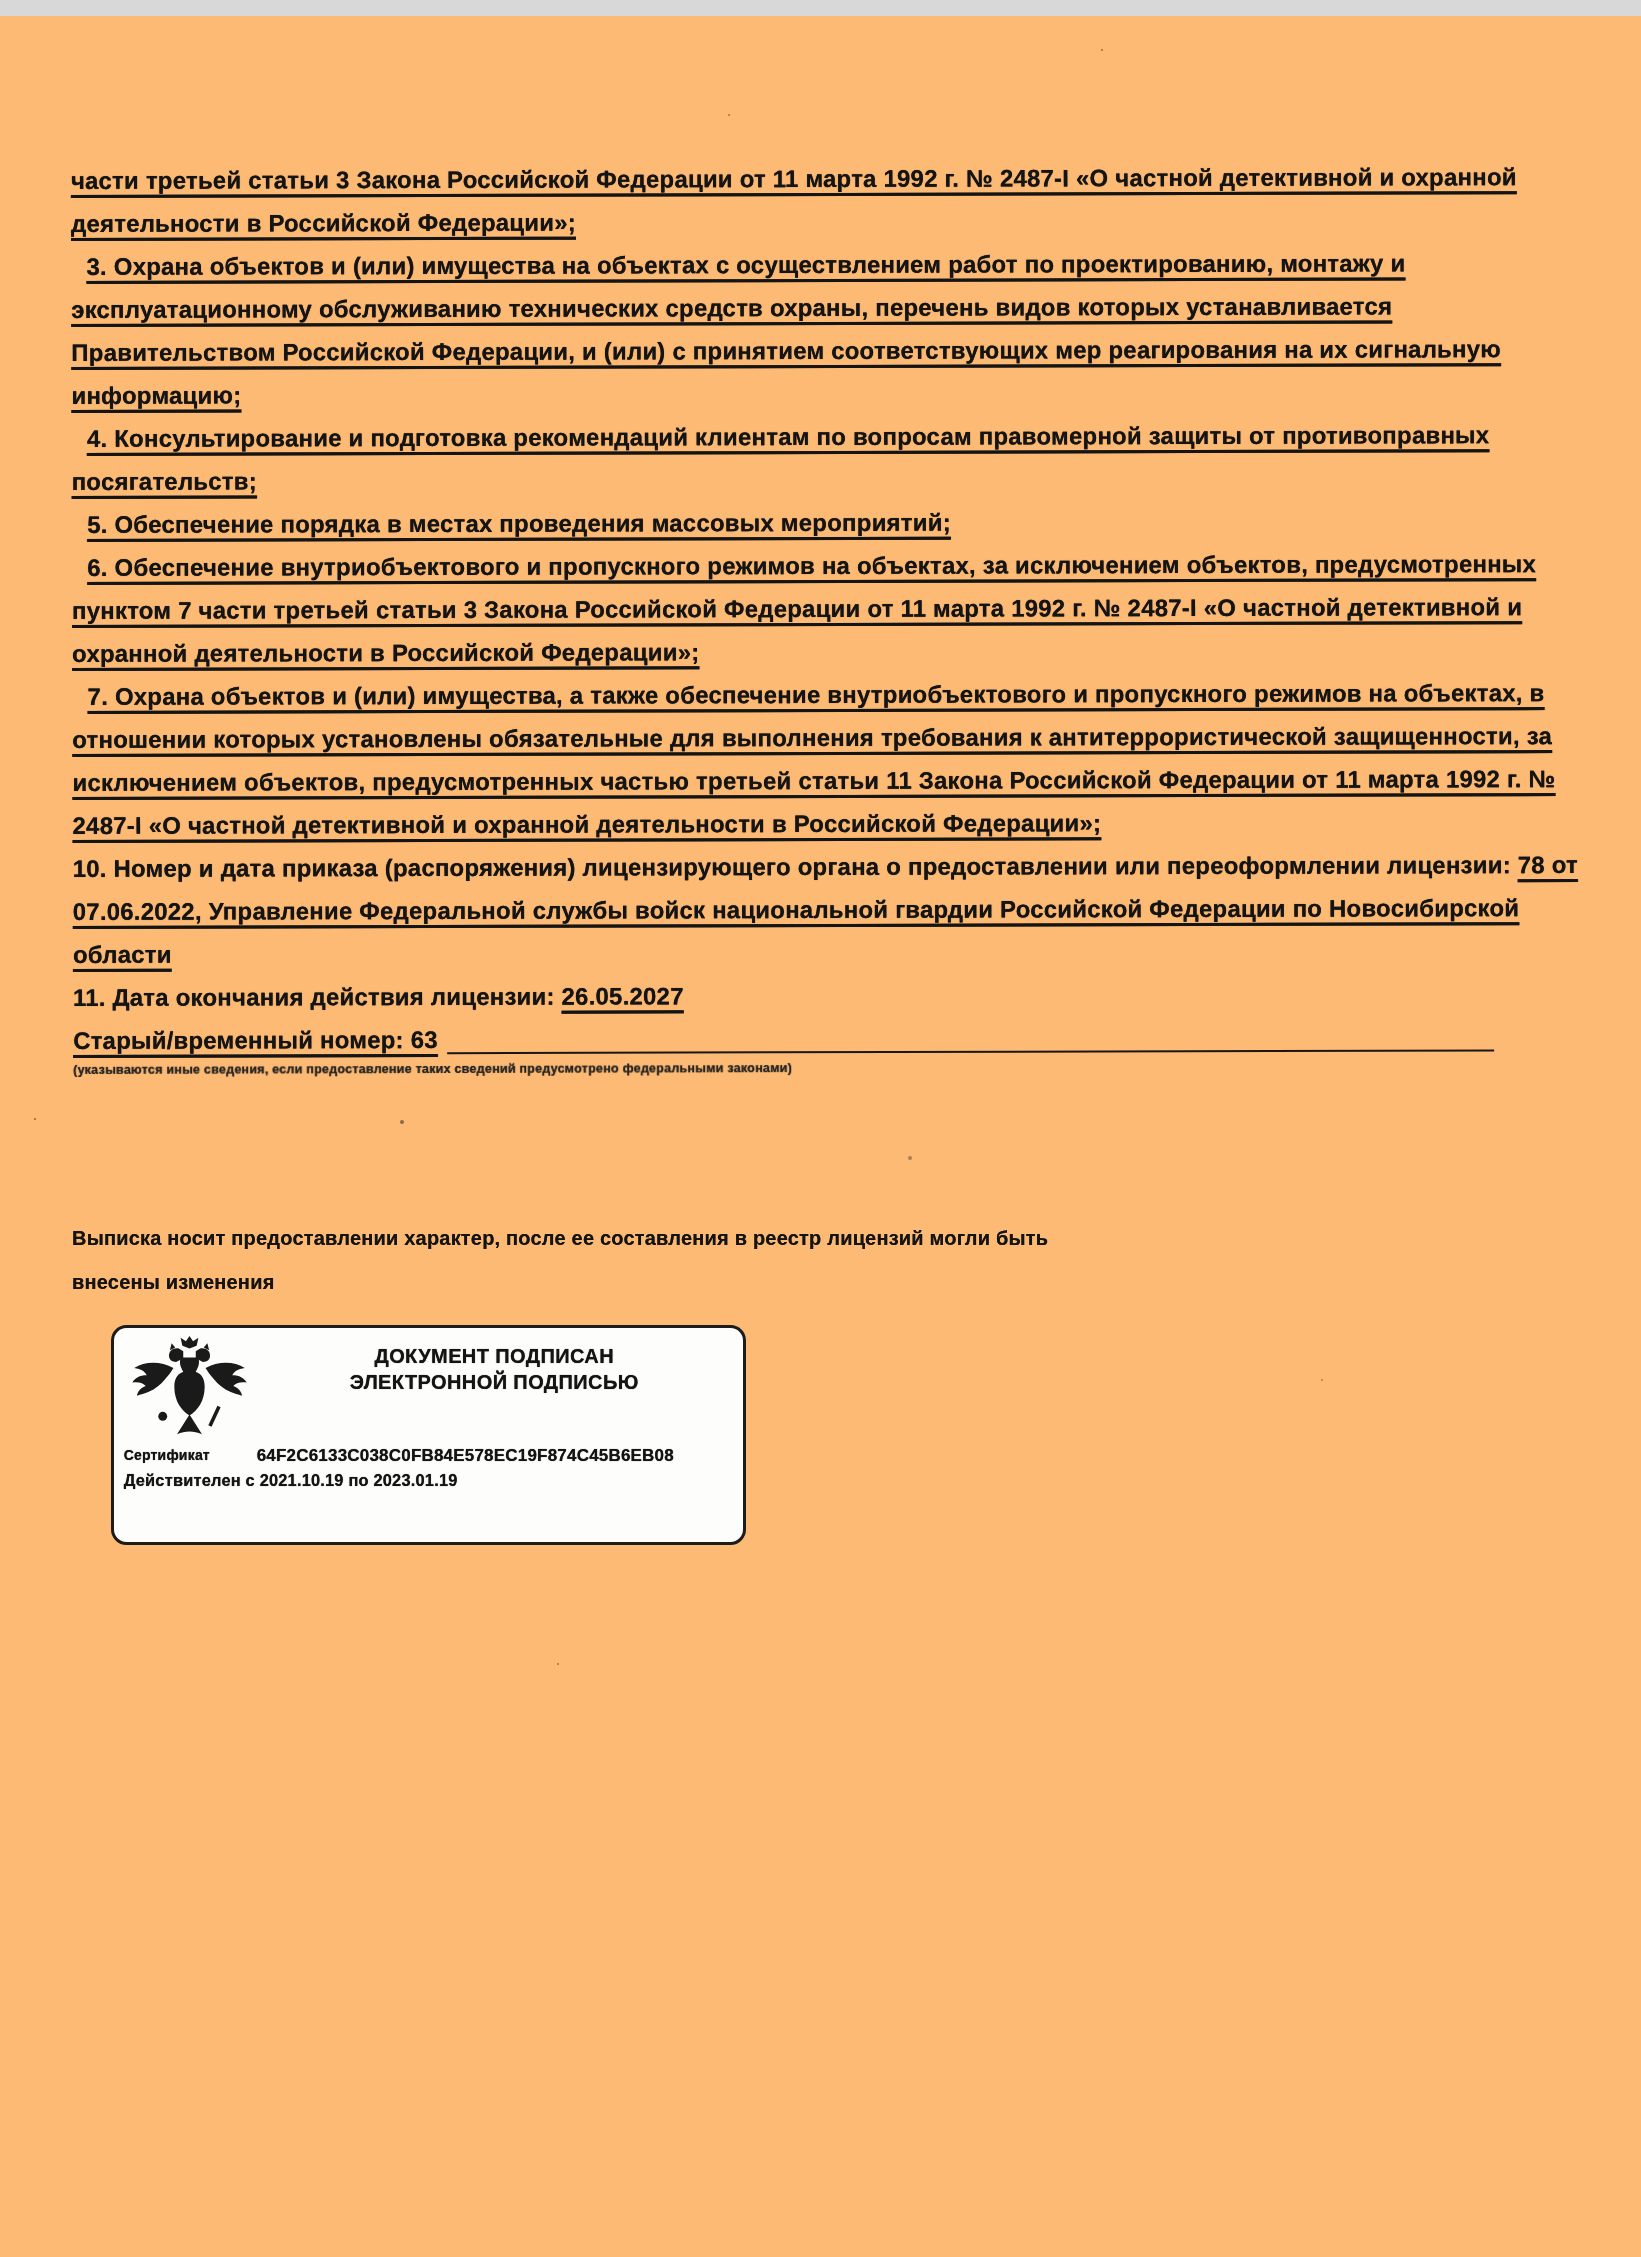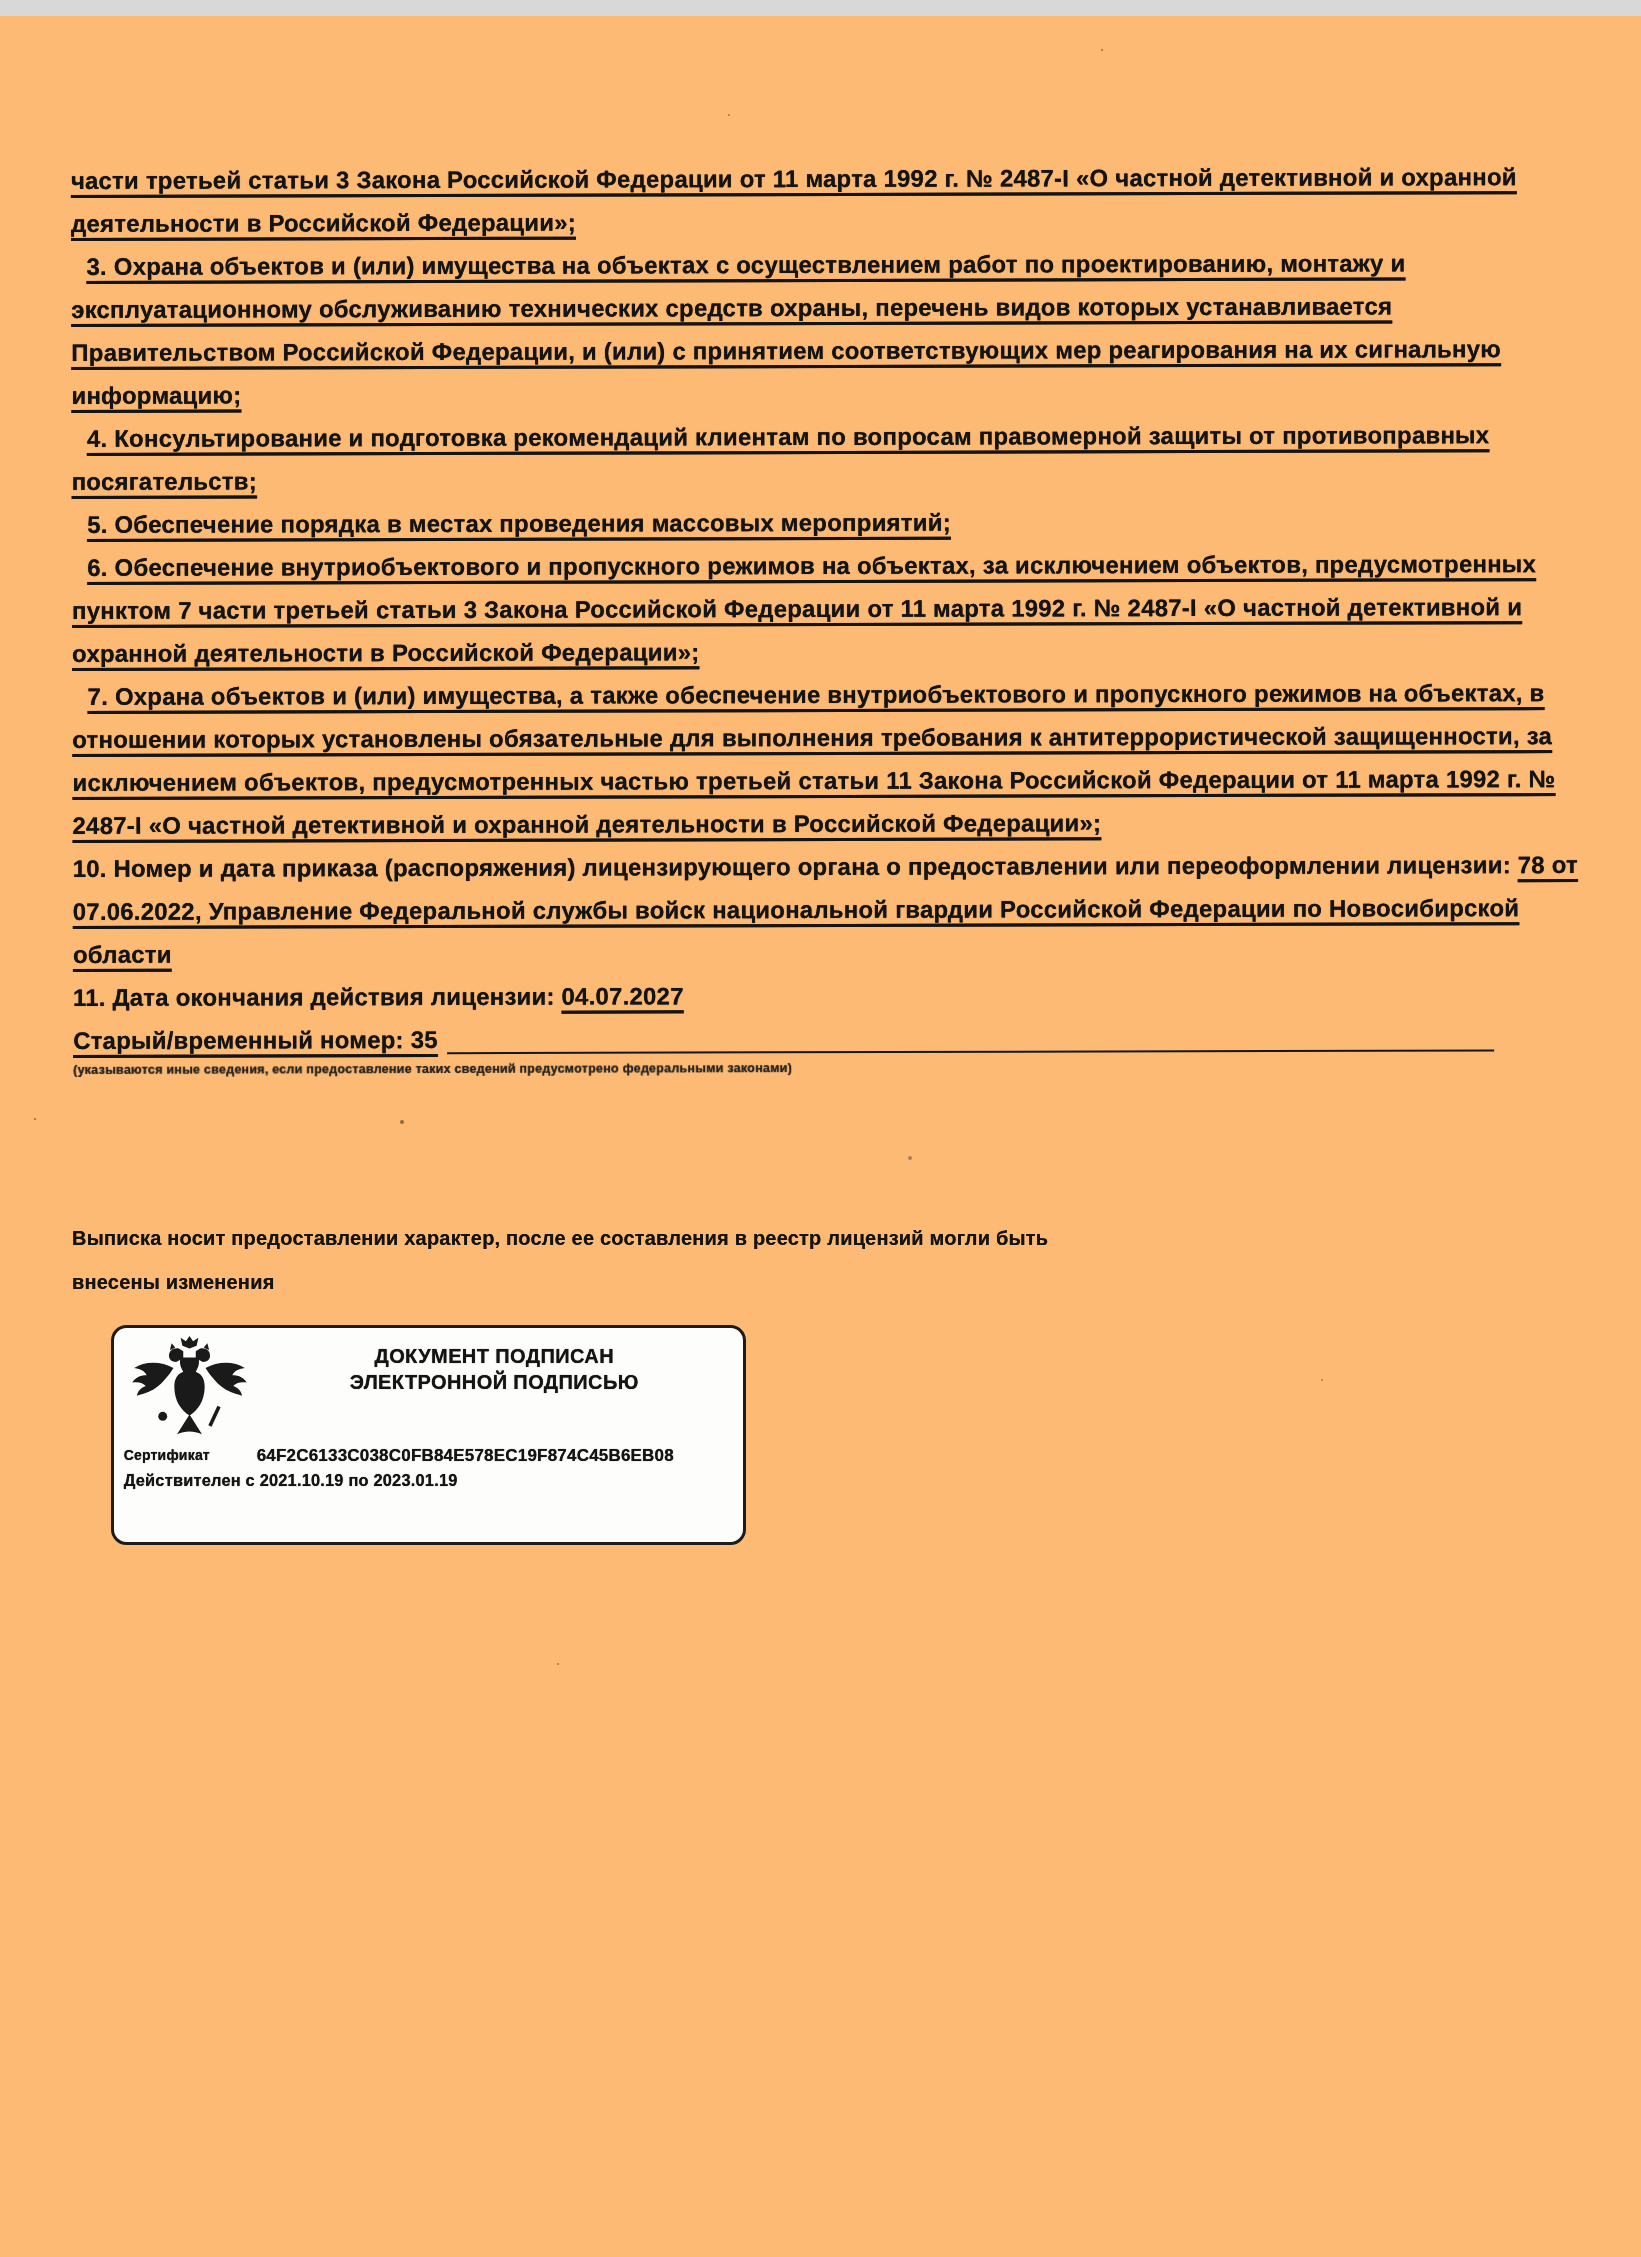--- a/index.html
+++ b/index.html
@@ -77,23 +77,23 @@
 <div class="page">
 
   <div class="text-block">
     <p class="u">части третьей статьи 3 Закона Российской Федерации от 11 марта 1992 г. № 2487-I «О частной детективной и охранной деятельности в Российской Федерации»;</p>
     <p class="u ind">3. Охрана объектов и (или) имущества на объектах с осуществлением работ по проектированию, монтажу и эксплуатационному обслуживанию технических средств охраны, перечень видов которых устанавливается Правительством Российской Федерации, и (или) с принятием соответствующих мер реагирования на их сигнальную информацию;</p>
     <p class="u ind">4. Консультирование и подготовка рекомендаций клиентам по вопросам правомерной защиты от противоправных посягательств;</p>
     <p class="u ind">5. Обеспечение порядка в местах проведения массовых мероприятий;</p>
     <p class="u ind">6. Обеспечение внутриобъектового и пропускного режимов на объектах, за исключением объектов, предусмотренных пунктом 7 части третьей статьи 3 Закона Российской Федерации от 11 марта 1992 г. № 2487-I «О частной детективной и охранной деятельности в Российской Федерации»;</p>
     <p class="u ind">7. Охрана объектов и (или) имущества, а также обеспечение внутриобъектового и пропускного режимов на объектах, в отношении которых установлены обязательные для выполнения требования к антитеррористической защищенности, за исключением объектов, предусмотренных частью третьей статьи 11 Закона Российской Федерации от 11 марта 1992 г. № 2487-I «О частной детективной и охранной деятельности в Российской Федерации»;</p>
     <p><span>10. Номер и дата приказа (распоряжения) лицензирующего органа о предоставлении или переоформлении лицензии: </span><span class="u">78 от 07.06.2022, Управление Федеральной службы войск национальной гвардии Российской Федерации по Новосибирской области</span></p>
-    <p><span>11. Дата окончания действия лицензии: </span><span class="u">04.07.2027</span></p>
+    <p><span>11. Дата окончания действия лицензии: </span><span class="u">26.05.2027</span></p>
     <div class="oldnum">
-      <span class="u">Старый/временный номер: 35</span>
+      <span class="u">Старый/временный номер: 63</span>
       <span class="rule"></span>
     </div>
     <p class="footnote">(указываются иные сведения, если предоставление таких сведений предусмотрено федеральными законами)</p>
   </div>
 
   <p class="disclaimer">Выписка носит предоставлении характер, после ее составления в реестр лицензий могли быть внесены изменения</p>
 
   <div class="stamp">
     <svg class="stamp-eagle" viewBox="0 0 140 130" width="127" height="116" aria-hidden="true">
       <g fill="#1a1a1a">

